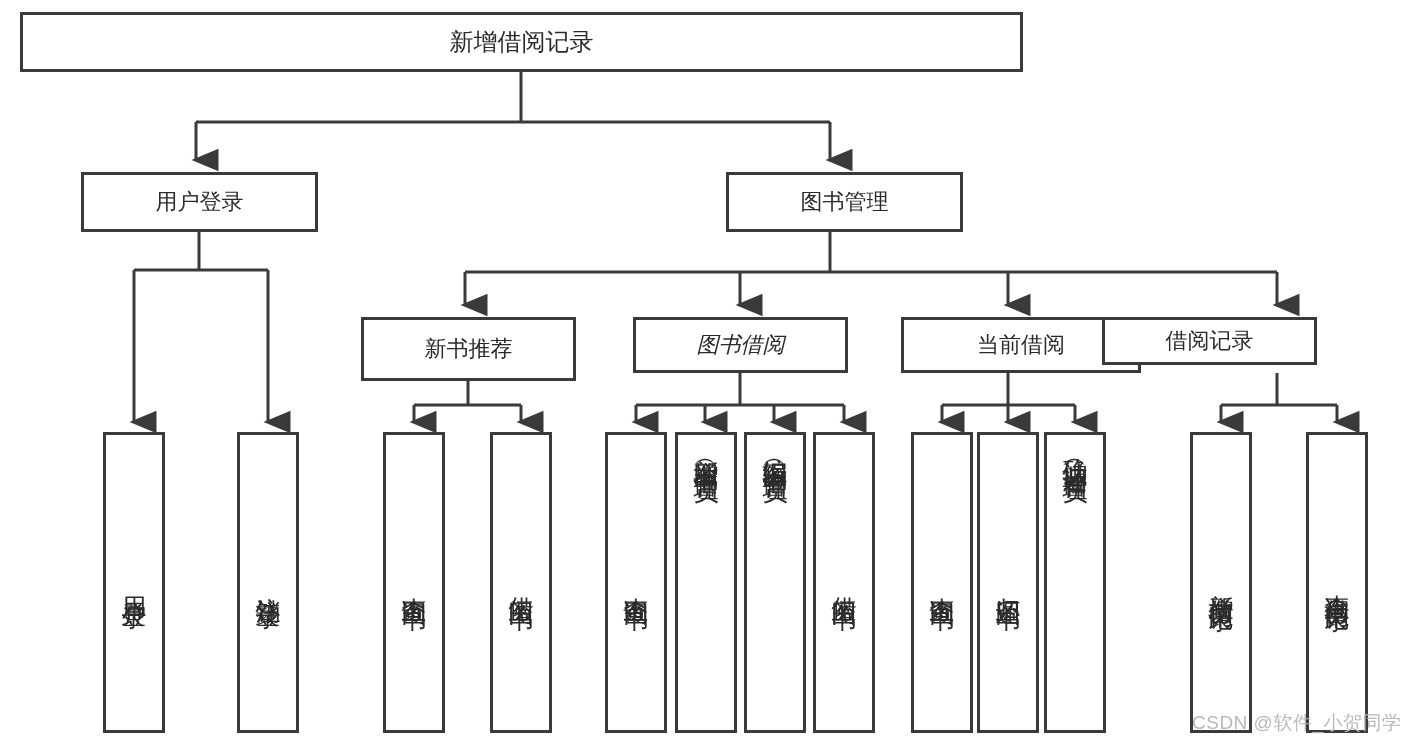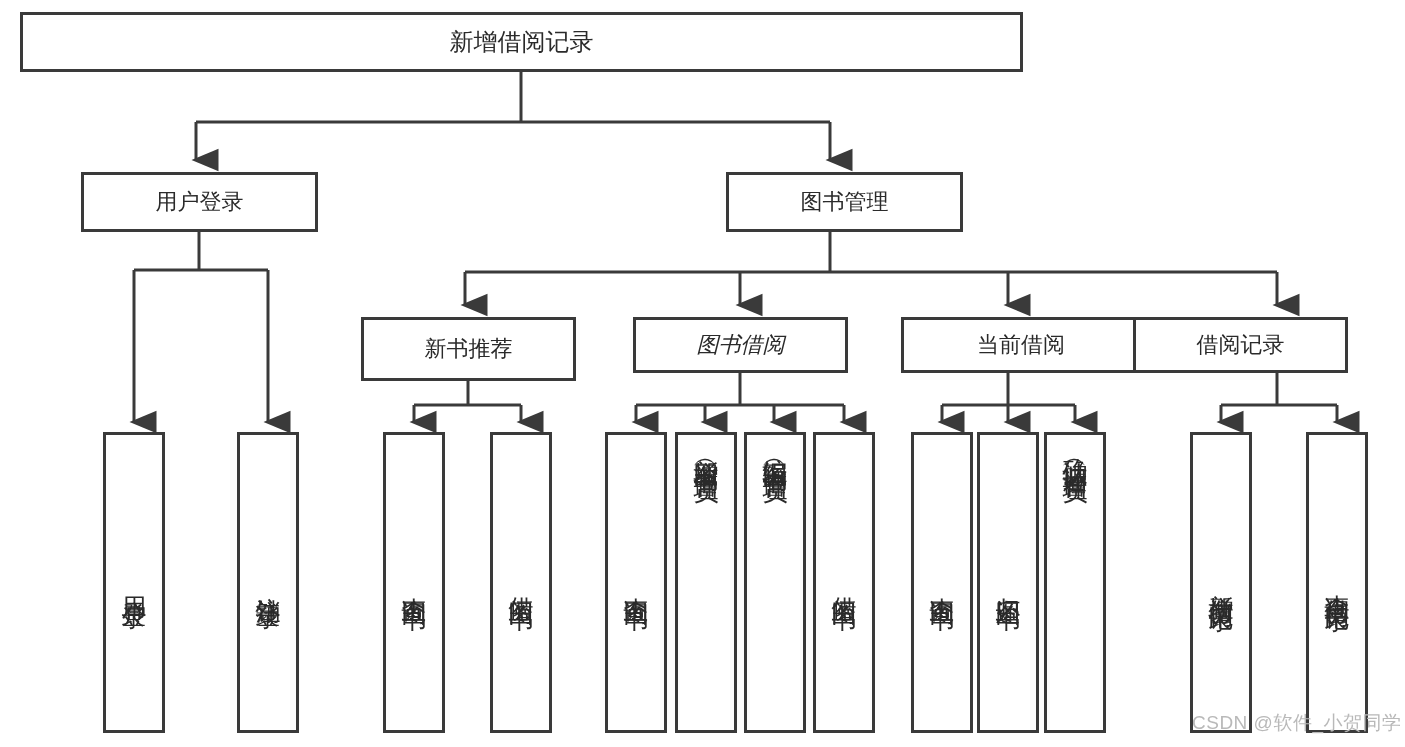--- a/index.html
+++ b/index.html
@@ -149,21 +149,21 @@
   </div>
 
   <div class="node hbox" style="left:633px; top:317px; width:215px; height:56px;font-style:italic;">
     <span class="label">图书借阅</span>
   </div>
 
   <div class="node hbox" style="left:901px; top:317px; width:240px; height:56px;">
     <span class="label">当前借阅</span>
   </div>
 
-  <div class="node hbox" style="left:1102px; top:317px; width:215px; height:56px;margin-left:31px;">
+  <div class="node hbox" style="left:1102px; top:317px; width:215px; height:48px;">
     <span class="label">借阅记录</span>
   </div>
 
   <div class="node leaf centered" style="left:103px; top:432px; width:62px; height:301px;">
     <span class="label">用户登录</span>
   </div>
 
   <div class="node leaf centered" style="left:237px; top:432px; width:62px; height:301px;">
     <span class="label">注销登录</span>
   </div>

